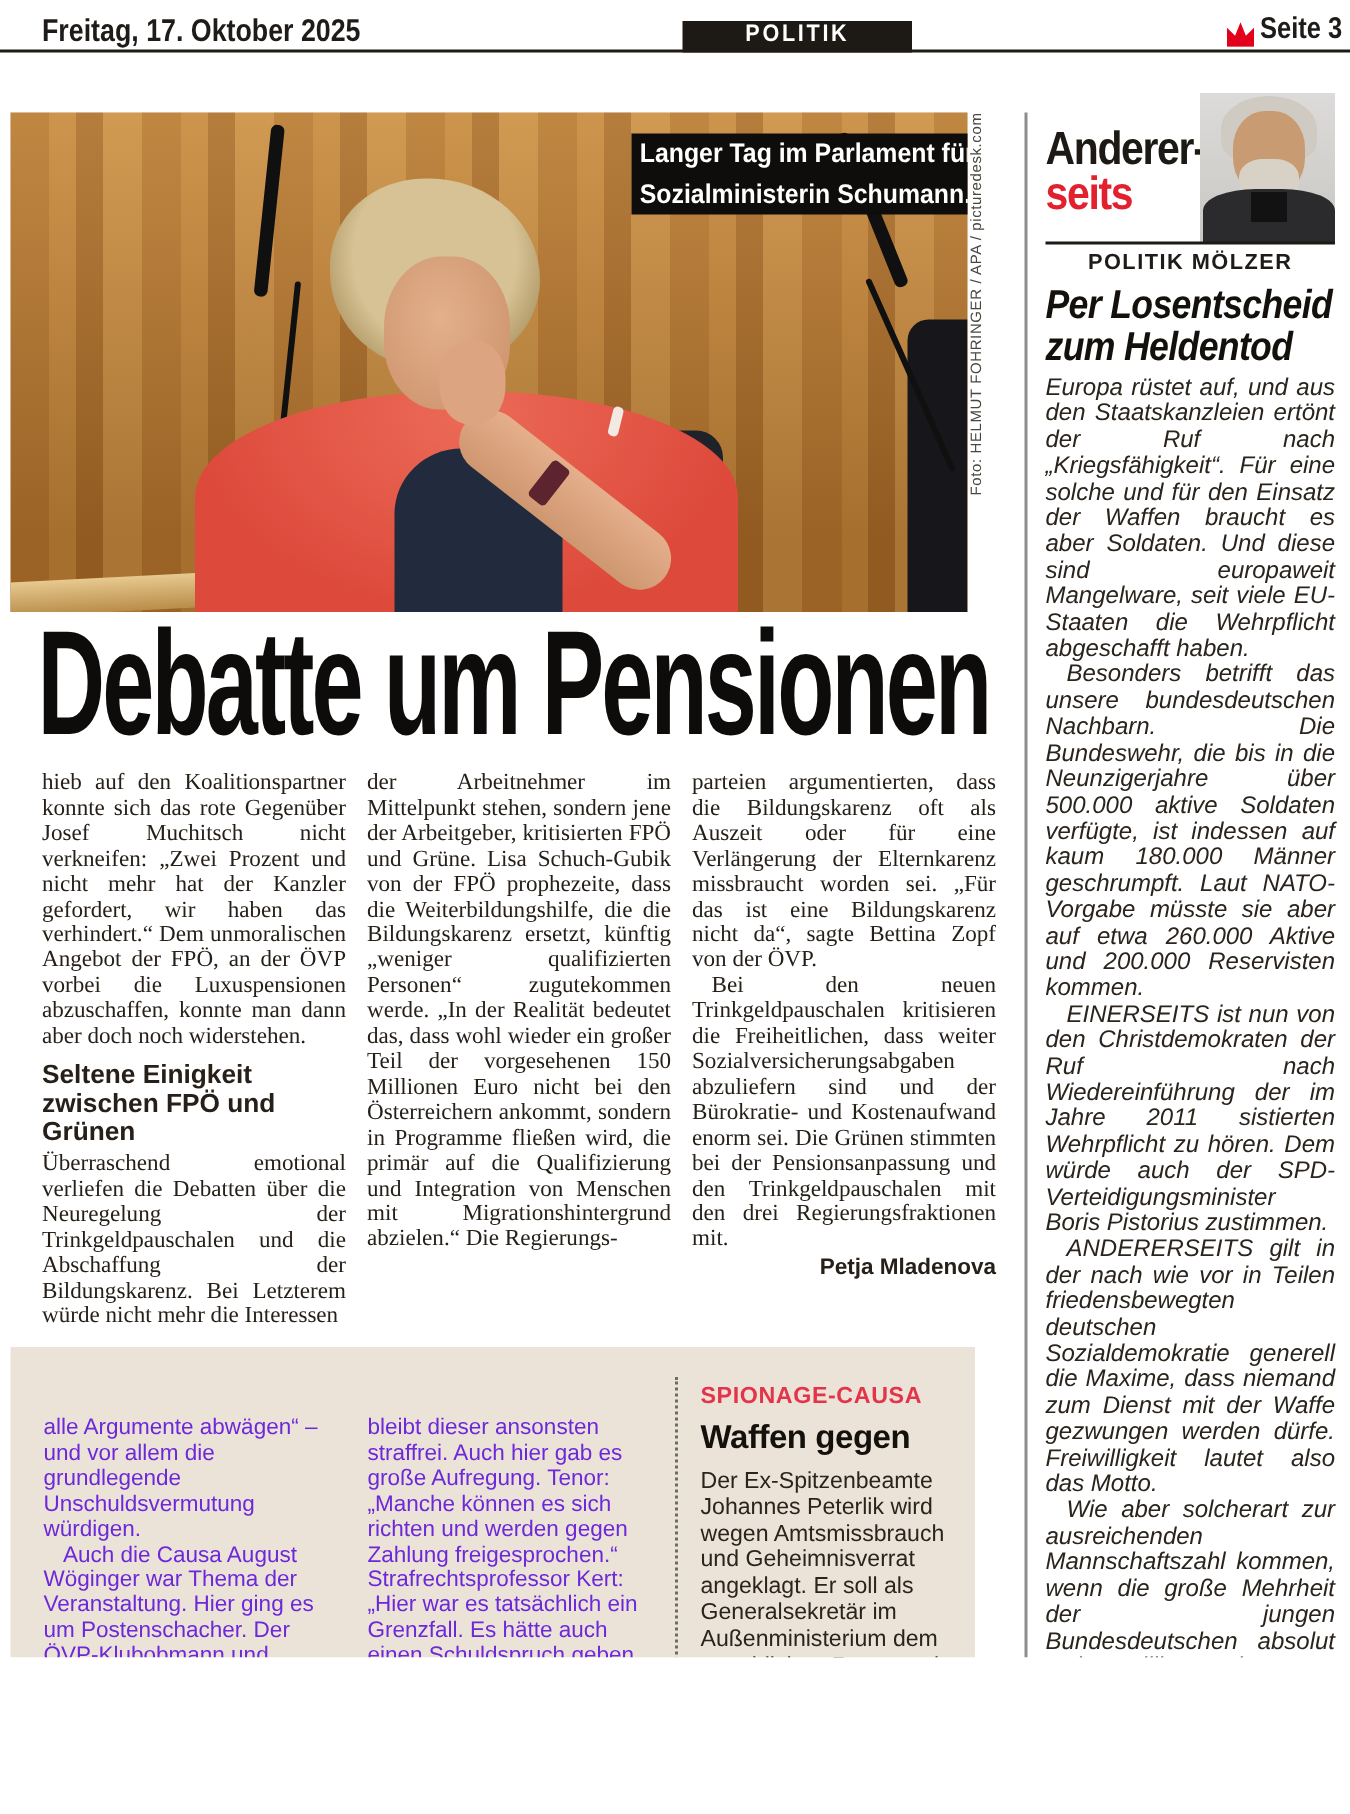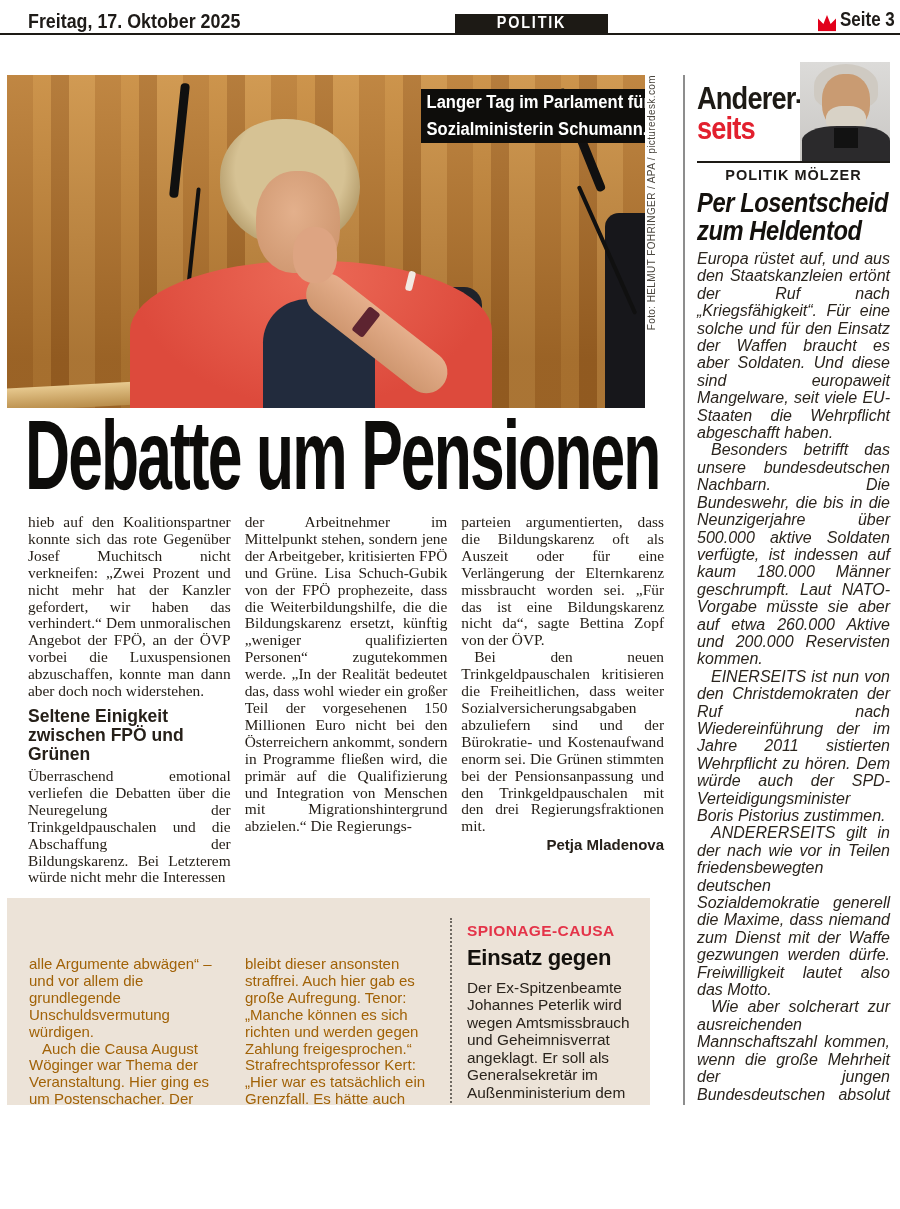--- a/index.html
+++ b/index.html
@@ -53,21 +53,21 @@
     transform:scaleX(.63);transform-origin:0 0;white-space:nowrap;color:#0d0c0a;}
   .cols{left:28px;top:514px;width:636px;height:368px;display:flex;gap:14px;}
   .col{width:203px;font-family:"Liberation Serif",serif;font-size:15.4px;line-height:16.9px;text-align:justify;color:#262019;}
   .subhead{font-family:"Liberation Sans",sans-serif;font-weight:bold;font-size:17.5px;line-height:19px;
     margin:7px 0 4px 0;text-align:left;}
   .indent{text-indent:13px;}
   .byline{font-family:"Liberation Sans",sans-serif;font-weight:bold;font-size:15px;text-align:right;margin-top:2px;}
 
   
   .beige{left:7px;top:898px;width:643px;height:290px;background:#ece3d8;}
-  .bcol{position:absolute;top:58px;font-size:15px;line-height:16.9px;color:#a16207;}
+  .bcol{position:absolute;top:46px;font-size:15px;line-height:16.9px;color:#6d28d9;}
   .bcolA{left:22px;width:202px;}
   .bcolB{left:238px;width:196px;}
   .dotline{position:absolute;left:443px;top:20px;height:252px;border-left:2px dotted #6f6a62;}
   .spy{position:absolute;left:460px;top:24px;width:180px;}
   .spy-kicker{color:#e43449;font-weight:bold;font-size:15.5px;letter-spacing:.4px;}
   .spy-head{font-weight:bold;font-size:22px;line-height:23.5px;color:#14110d;margin-top:6px;letter-spacing:-.3px;}
   .spy-body{font-size:15.4px;line-height:17.6px;margin-top:9px;color:#2a241d;}
   .bott-line{left:0;top:1196px;width:650px;height:2px;background:#9a948c;}
   .bylineB{font-weight:bold;font-size:15px;text-align:left;margin-top:-16.9px;}
 
@@ -160,21 +160,21 @@
       <div class="indent">Auch die Causa August Wöginger war Thema der Veranstaltung. Hier ging es um Postenschacher. Der ÖVP-Klubobmann und Mitangeklagte kamen mit einer sogenannten Diversion davon. Das bedeutet: Das Gericht stimmt einer Zahlung des Beschuldigten zu. Dafür</div>
     </div>
     <div class="bcol bcolB">
       <div>bleibt dieser ansonsten straffrei. Auch hier gab es große Aufregung. Tenor: „Manche können es sich richten und werden gegen Zahlung freigesprochen.“ Strafrechtsprofessor Kert: „Hier war es tatsächlich ein Grenzfall. Es hätte auch einen Schuldspruch geben können. Aber grundsätzlich gilt: Eine Diversion ist kein Freispruch. Es ist nicht nichts.“</div>
       <div class="bylineB">Erich Vogl</div>
     </div>
     <div class="dotline"></div>
     <div class="spy">
       <div class="spy-kicker">SPIONAGE-CAUSA</div>
       <div class="spy-head">
-        <div>Einsatz gegen</div>
+        <div>Waffen gegen</div>
       </div>
       <div class="spy-body">Der Ex-Spitzenbeamte Johannes Peterlik wird wegen Amtsmissbrauch und Geheimnisverrat angeklagt. Er soll als Generalsekretär im Außenministerium dem angeblichen Russenspion Egisto Ott Dokumente zugänglich gemacht haben. Es gilt die Unschuldsvermutung.</div>
     </div>
   </div>
   <div class="abs bott-line"></div>
 
   <div class="abs divider"></div>
   <div class="abs brand">
     <span class="b1">Anderer-</span>
     <span class="b2">seits</span>

